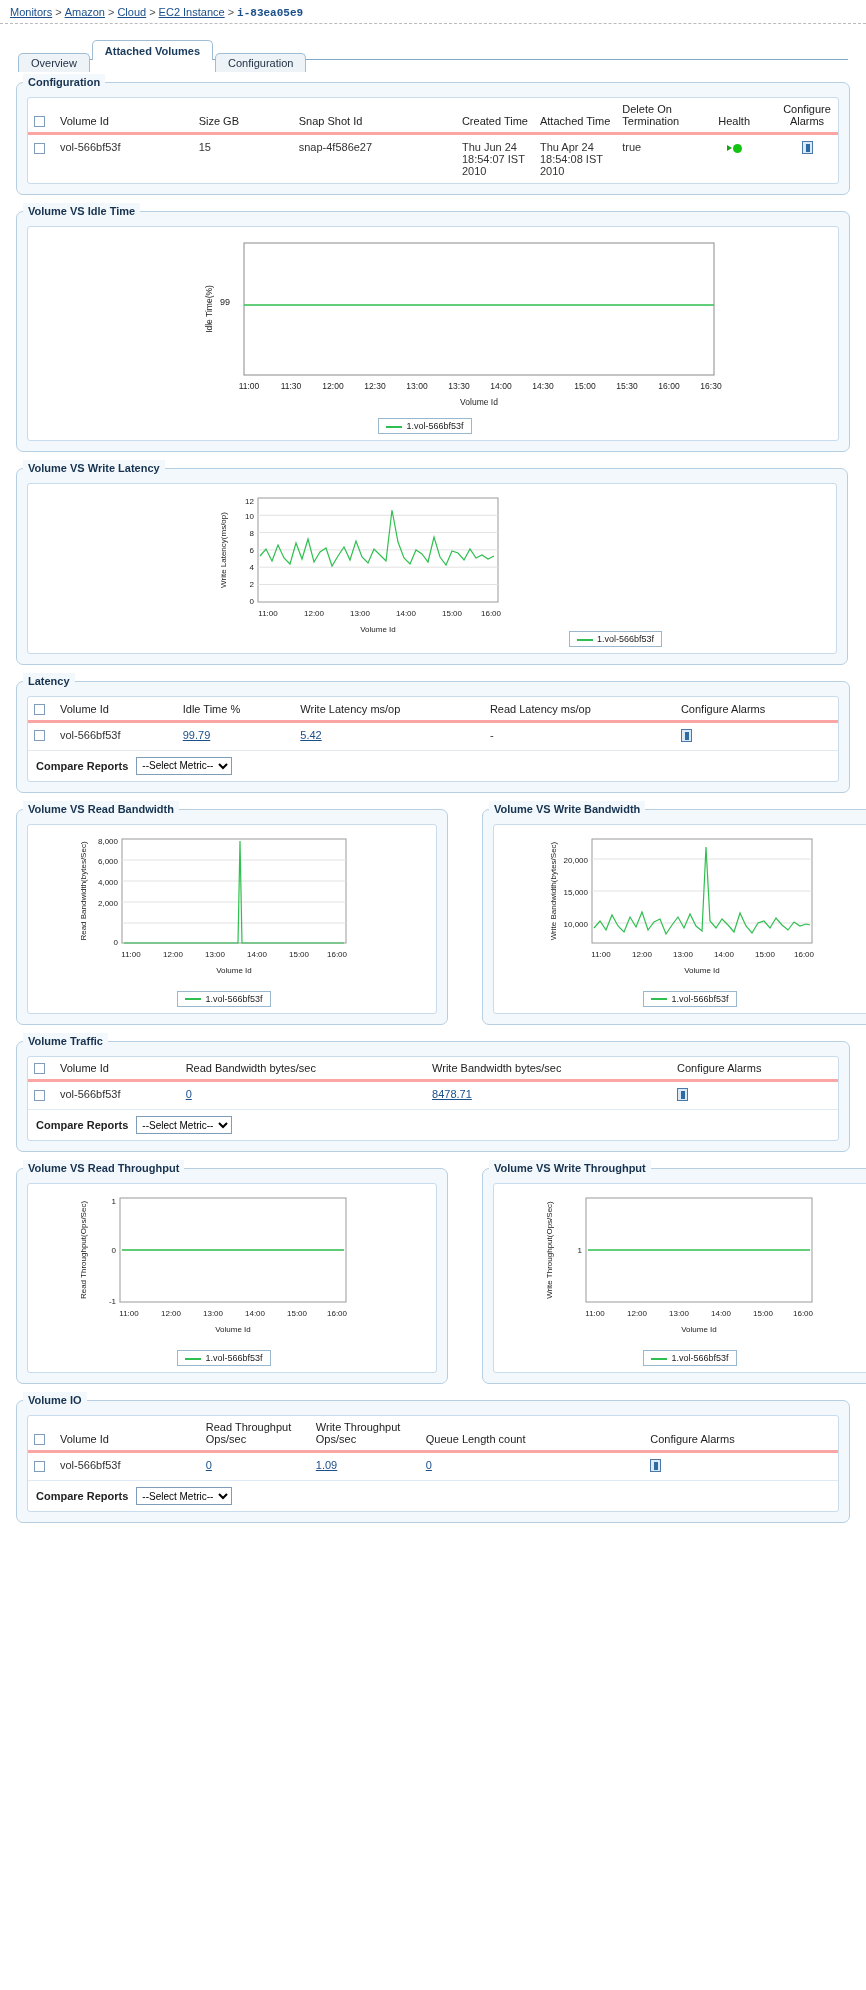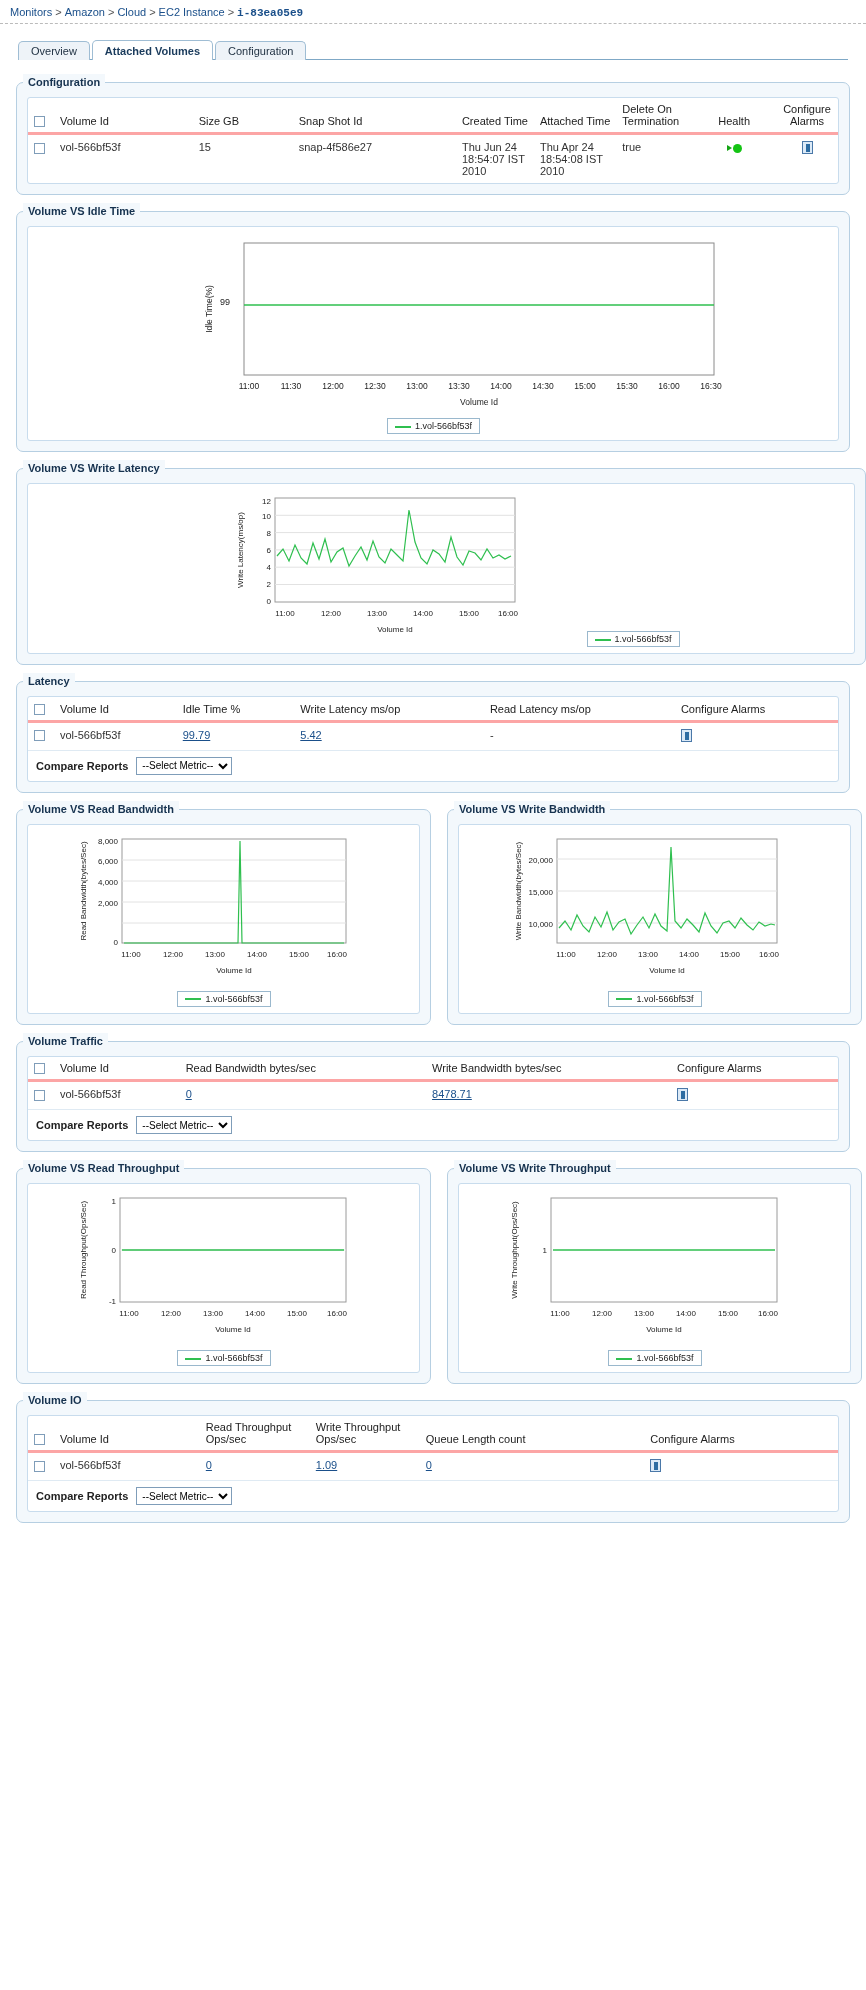--- a/index.html
+++ b/index.html
@@ -12,21 +12,21 @@
   }
   body { width: 866px; min-height: 1990px; position: relative; }
 
   
   .breadcrumb {
     padding: 6px 10px 4px 10px;
     font-size: 11px;
     color: #333;
     border-bottom: 1px dashed #bbb;
   }
-  .breadcrumb a { color: #1a4f8a; cursor: pointer; }
+  .breadcrumb a { color: #1a4f8a; text-decoration: underline; cursor: pointer; }
   .breadcrumb .sep { color: #555; padding: 0 3px; }
   .breadcrumb .current {
     color: #1a4f8a; font-weight: bold;
     font-family: "Liberation Mono", monospace; font-size: 11px;
   }
 
   
   .tabstrip {
     position: relative;
     height: 24px;
@@ -40,21 +40,21 @@
     line-height: 19px;
     padding: 0 12px;
     margin-right: 2px;
     font-size: 11px;
     color: #234;
     background: #eef3f8;
     border: 1px solid #9fbdd4;
     border-bottom: none;
     border-radius: 5px 5px 0 0;
     position: relative;
-    top: 4px;
+    top: 16px;
     cursor: pointer;
   }
   .tab.active {
     background: #ffffff;
     font-weight: bold;
     color: #1a3b5c;
     top: 4px;
     height: 20px;
     line-height: 20px;
   }
@@ -139,26 +139,26 @@
     font-size: 10px;
     border: 1px solid #7f9db9;
     background: #fff;
     height: 18px;
     padding: 1px;
   }
 
   
   .row2 { display: flex; gap: 0; }
   .row2 > .panel { flex: 1; }
-  .row2 > .panel:first-child { margin-right: 0; }
+  .row2 > .panel:first-child { margin-right: 18px; }
   .chart-box {
     background: #fff;
     border: 1px solid #c8dced;
     border-radius: 3px;
-    padding: 8px 5px 4px 6px;
+    padding: 8px 22px 4px 6px;
     text-align: center;
   }
   .legend {
     display: inline-block;
     border: 1px solid #9ab8cd;
     background: #fff;
     padding: 2px 7px;
     font-size: 9px;
     color: #222;
     margin: 6px auto 2px auto;

